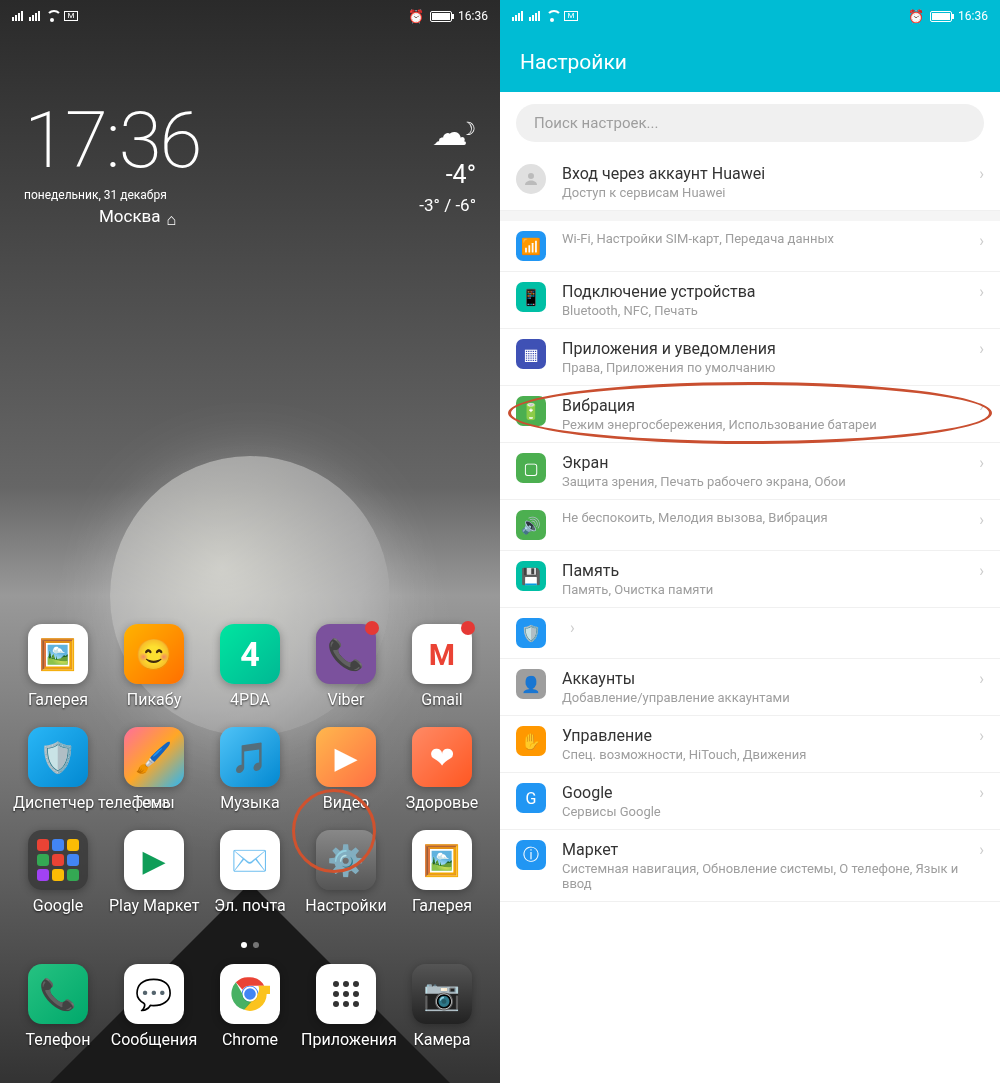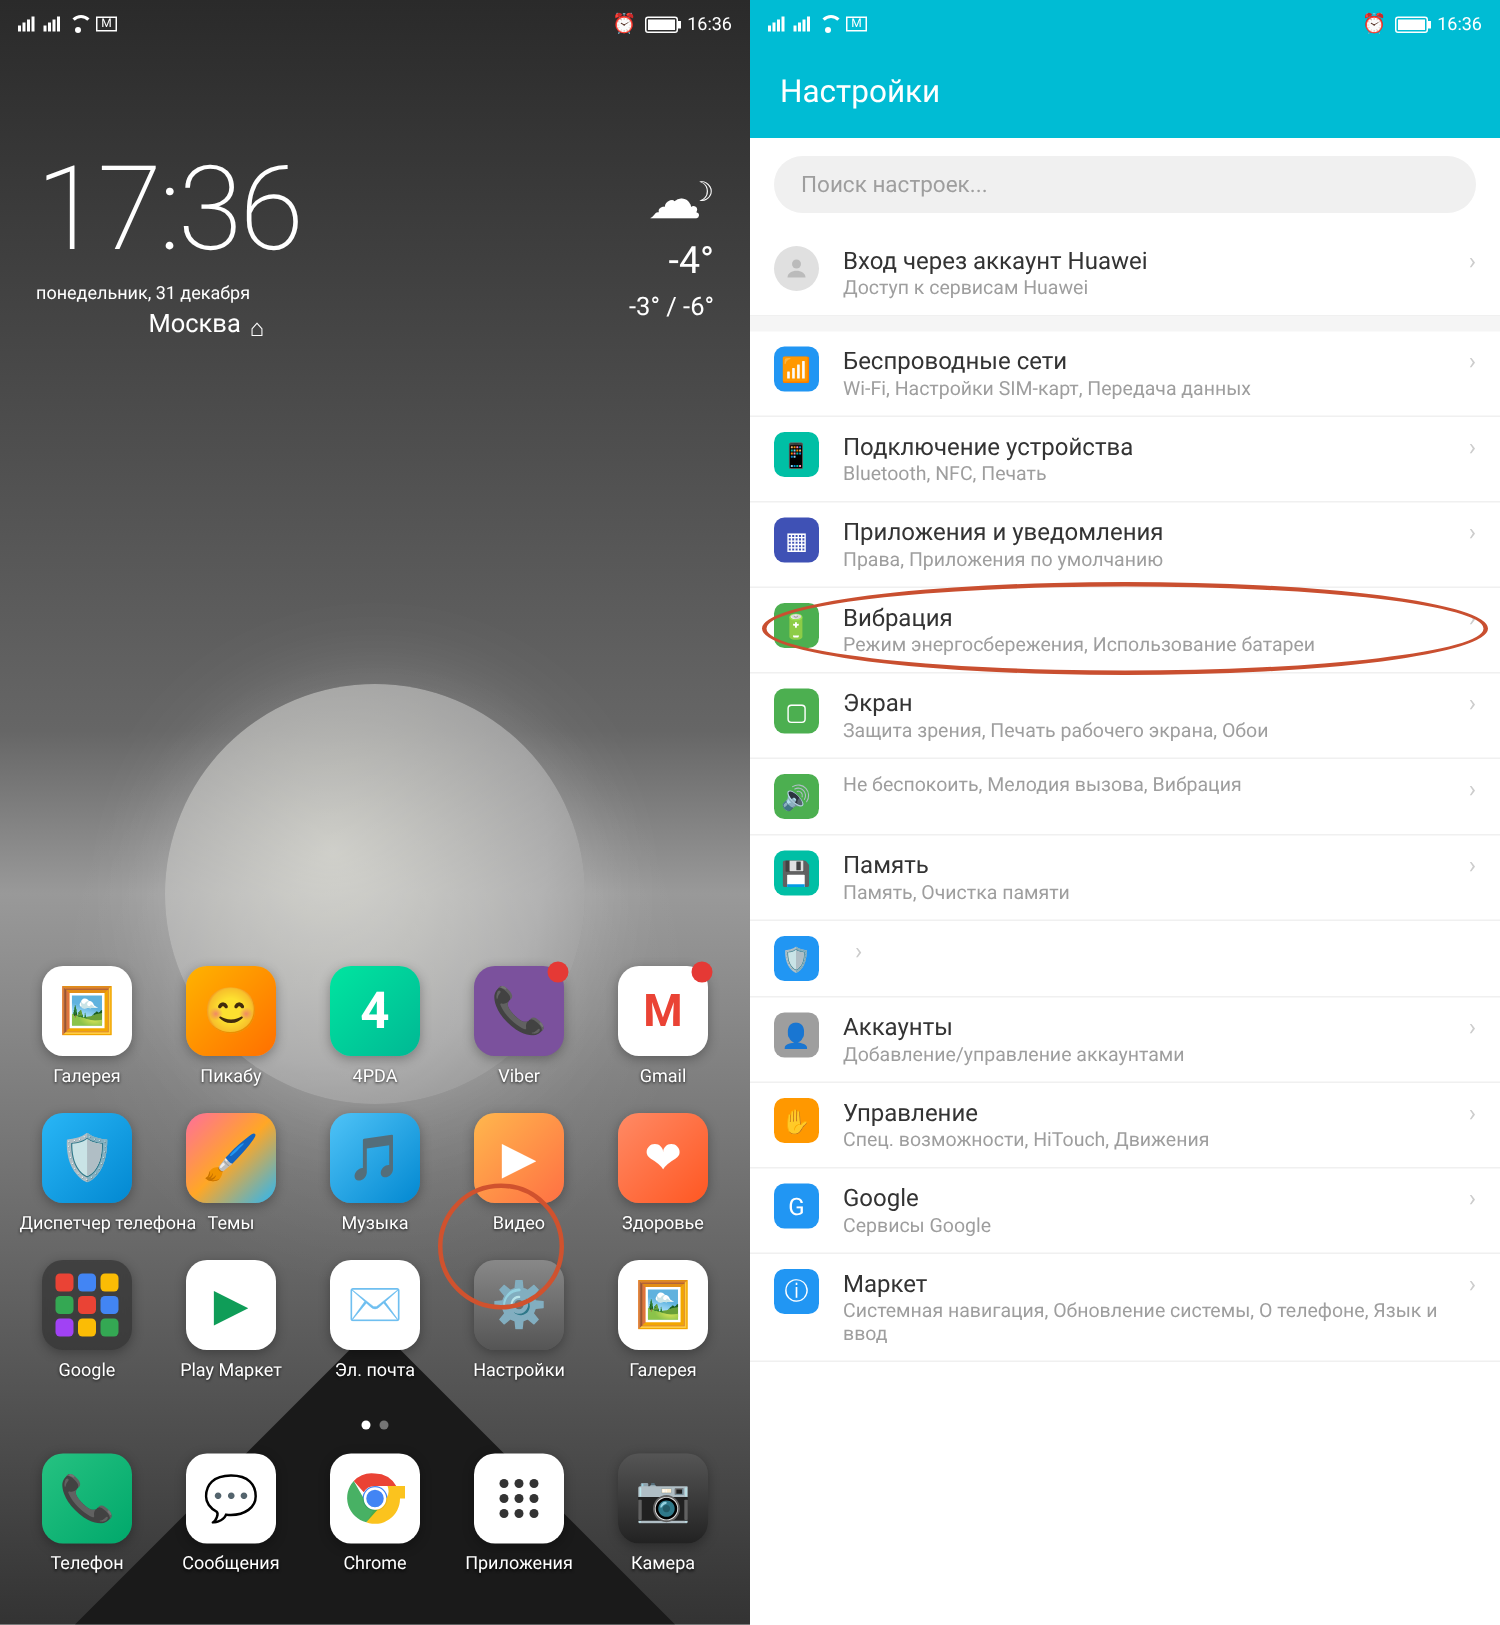--- a/index.html
+++ b/index.html
@@ -26,21 +26,21 @@
 .clock-city{font-size:17px;margin-top:4px;display:flex;align-items:center;gap:6px;justify-content:flex-end;padding-right:20px}
 .home-ic{width:14px;height:14px;display:inline-block}.home-ic::before{content:"⌂";font-size:16px}
 .weather{text-align:right;padding-top:10px}
 .wicon{font-size:40px;display:flex;justify-content:flex-end;align-items:center;gap:-4px}.wicon .cloud{font-size:36px}.wicon .moonw{font-size:18px;margin-left:-8px;margin-top:-10px}
 .temp{font-size:25px;margin-top:6px}
 .temp-range{font-size:17px;margin-top:6px}
 .grid{position:absolute;bottom:0;left:0;right:0;z-index:5;padding:0 10px}
 .row{display:flex;justify-content:space-around;margin-bottom:18px}
 .app{width:90px;text-align:center}
 .ic{width:60px;height:60px;border-radius:14px;margin:0 auto 6px;display:flex;align-items:center;justify-content:center;font-size:30px;position:relative;box-shadow:0 2px 8px rgba(0,0,0,0.3)}
-.lab{font-size:12px;color:#fff;text-shadow:0 1px 2px rgba(0,0,0,0.8);white-space:nowrap}
+.lab{font-size:16px;color:#fff;text-shadow:0 1px 2px rgba(0,0,0,0.8);white-space:nowrap}
 .folder{background:rgba(40,40,40,0.6);backdrop-filter:blur(4px)}
 .folder .mini{display:grid;grid-template-columns:repeat(3,12px);gap:3px;padding:8px}.folder .mini i{width:12px;height:12px;border-radius:3px}
 .dots-page{text-align:center;margin:4px 0 8px;z-index:5;position:relative}
 .dots-page span{display:inline-block;width:6px;height:6px;border-radius:50%;background:rgba(255,255,255,0.4);margin:0 3px}
 .dots-page span.active{background:#fff}
 .dock{background:transparent;padding:4px 0 16px}
 .circle-hl{position:absolute;width:84px;height:84px;border:3px solid #d0522e;border-radius:50%;z-index:6}
 .hl-settings{bottom:210px;left:292px}
 .notif-badge{position:absolute;top:-3px;right:-3px;width:14px;height:14px;border-radius:50%;background:#e53935;font-size:9px;color:#fff;display:flex;align-items:center;justify-content:center}
 
@@ -275,21 +275,20 @@
         <div class="ttl">Вход через аккаунт Huawei</div>
         <div class="sub">Доступ к сервисам Huawei</div>
       </div>
     <div class="chev">›</div>
   </div>
   <div style="height:10px;background:#f5f5f5"></div>
   <div class="list" id="settings-list">
       <div class="item" style="position: relative;">
         <div class="iic" style="background: rgb(33, 150, 243);">📶</div>
         <div class="txt">
-          <div class="ttl">Беспроводные сети</div>
           <div class="sub">Wi-Fi, Настройки SIM-карт, Передача данных</div>
         </div>
         <div class="chev">›</div>
       </div>
       <div class="item" style="position: relative;">
         <div class="iic" style="background: rgb(0, 191, 165);">📱</div>
         <div class="txt">
           <div class="ttl">Подключение устройства</div>
           <div class="sub">Bluetooth, NFC, Печать</div>
         </div>

